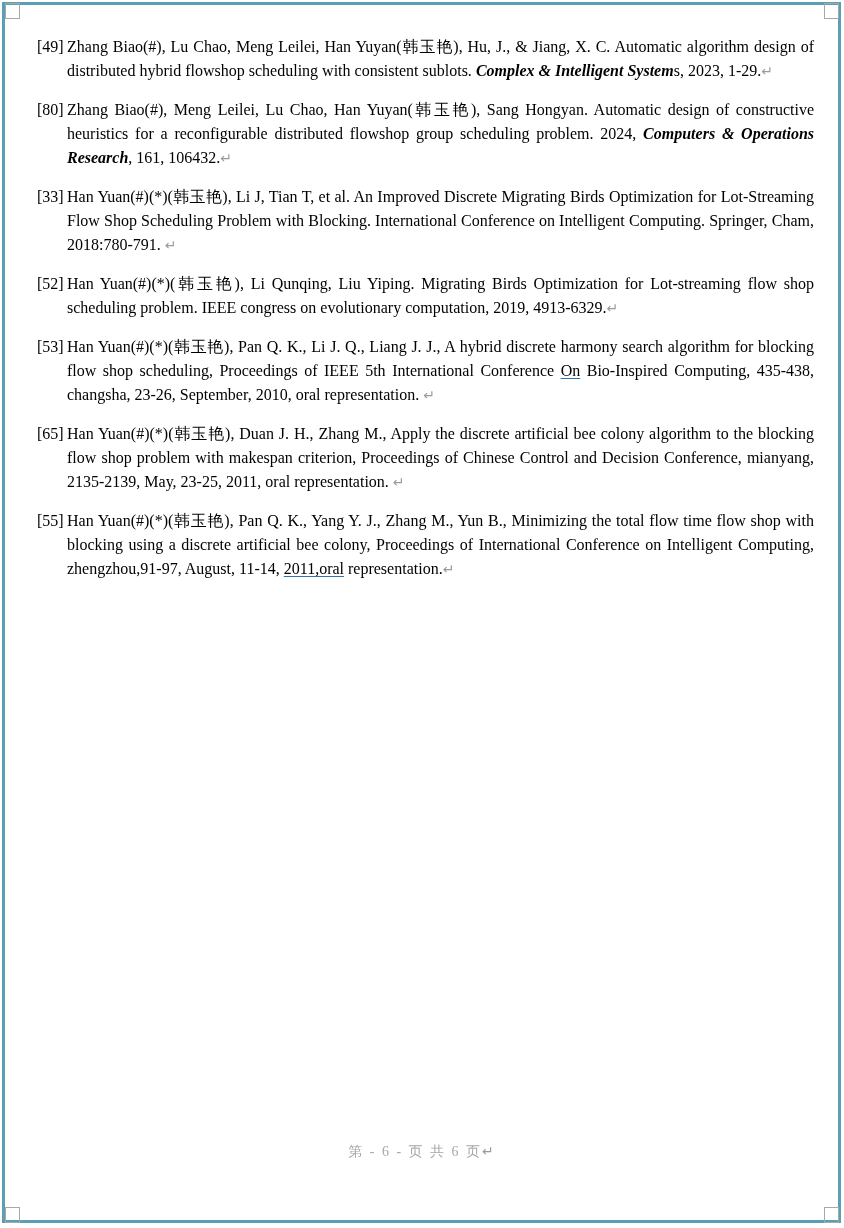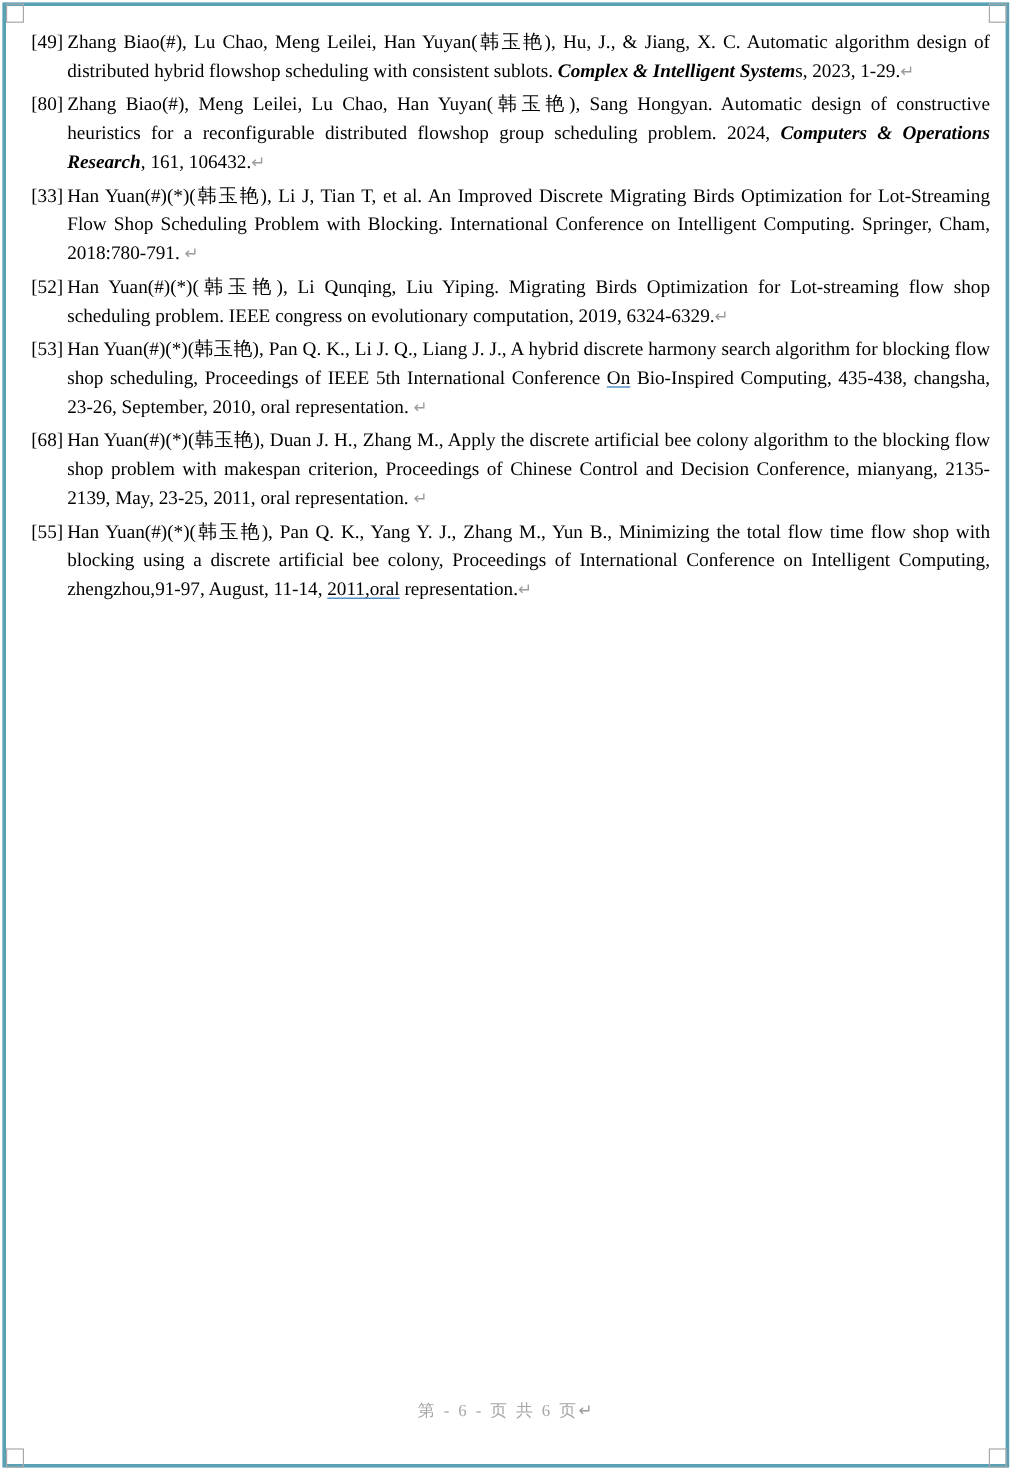--- a/index.html
+++ b/index.html
@@ -38,21 +38,21 @@
   .corner.bl { left: 5px;  bottom: 5px; }
   .corner.br { right: 5px; bottom: 5px; }
 
   .content {
     position: absolute;
     left: 22px;
     top: 20px;
     width: 807px;
   }
   p.ref {
-    margin: 4px;
+    margin: 15px;
     padding-left: 30px;
     text-indent: -30px;
     text-align: justify;
     font-size: 16px;
     line-height: 24px;
     color: #000000;
   }
   .ref-label {
     display: inline-block;
     width: 30px;
@@ -70,21 +70,21 @@
   }
   .pilcrow {
     color: #9b9b9b;
     font-family: "DejaVu Sans", sans-serif;
     font-size: 14px;
   }
   .footer {
     position: absolute;
     left: 0;
     right: 0;
-    top: 1164px;
+    top: 1139px;
     text-align: center;
     font-size: 14px;
     line-height: 24px;
     color: #a6a6a6;
     letter-spacing: 2px;
   }
 </style>
 </head>
 <body>
 
@@ -93,23 +93,23 @@
   <div class="border-frame"></div>
   <div class="corner tl"></div>
   <div class="corner tr"></div>
   <div class="corner bl"></div>
   <div class="corner br"></div>
 
   <div class="content" id="ref-list">
       <p class="ref"><span class="ref-label">[49]</span><span>Zhang Biao(#), Lu Chao, Meng Leilei, Han Yuyan(韩玉艳), Hu, J., &amp; Jiang, X. C. Automatic algorithm design of distributed hybrid flowshop scheduling with consistent sublots. </span><span class="bi">Complex &amp; Intelligent System</span><span>s, 2023, 1-29.</span><span class="pilcrow">↵</span></p>
       <p class="ref"><span class="ref-label">[80]</span><span>Zhang Biao(#), Meng Leilei, Lu Chao, Han Yuyan(韩玉艳), Sang Hongyan. Automatic design of constructive heuristics for a reconfigurable distributed flowshop group scheduling problem. 2024, </span><span class="bi">Computers &amp; Operations Research</span><span>, 161, 106432.</span><span class="pilcrow">↵</span></p>
       <p class="ref"><span class="ref-label">[33]</span><span>Han Yuan(#)(*)(韩玉艳), Li J, Tian T, et al. An Improved Discrete Migrating Birds Optimization for Lot-Streaming Flow Shop Scheduling Problem with Blocking. International Conference on Intelligent Computing. Springer, Cham, 2018:780-791. </span><span class="pilcrow">↵</span></p>
-      <p class="ref"><span class="ref-label">[52]</span><span>Han Yuan(#)(*)(韩玉艳), Li Qunqing, Liu Yiping. Migrating Birds Optimization for Lot-streaming flow shop scheduling problem. IEEE congress on evolutionary computation, 2019, 6324-6329.</span><span class="pilcrow">↵</span></p>
+      <p class="ref"><span class="ref-label">[52]</span><span>Han Yuan(#)(*)(韩玉艳), Li Qunqing, Liu Yiping. Migrating Birds Optimization for Lot-streaming flow shop scheduling problem. IEEE congress on evolutionary computation, 2019, 4913-6329.</span><span class="pilcrow">↵</span></p>
       <p class="ref"><span class="ref-label">[53]</span><span>Han Yuan(#)(*)(韩玉艳), Pan Q. K., Li J. Q., Liang J. J., A hybrid discrete harmony search algorithm for blocking flow shop scheduling, Proceedings of IEEE 5th International Conference </span><span class="u">On</span><span> Bio-Inspired Computing, 435-438, changsha, 23-26, September, 2010, oral representation. </span><span class="pilcrow">↵</span></p>
-      <p class="ref"><span class="ref-label">[68]</span><span>Han Yuan(#)(*)(韩玉艳), Duan J. H., Zhang M., Apply the discrete artificial bee colony algorithm to the blocking flow shop problem with makespan criterion, Proceedings of Chinese Control and Decision Conference, mianyang, 2135-2139, May, 23-25, 2011, oral representation. </span><span class="pilcrow">↵</span></p>
+      <p class="ref"><span class="ref-label">[65]</span><span>Han Yuan(#)(*)(韩玉艳), Duan J. H., Zhang M., Apply the discrete artificial bee colony algorithm to the blocking flow shop problem with makespan criterion, Proceedings of Chinese Control and Decision Conference, mianyang, 2135-2139, May, 23-25, 2011, oral representation. </span><span class="pilcrow">↵</span></p>
       <p class="ref"><span class="ref-label">[55]</span><span>Han Yuan(#)(*)(韩玉艳), Pan Q. K., Yang Y. J., Zhang M., Yun B., Minimizing the total flow time flow shop with blocking using a discrete artificial bee colony, Proceedings of International Conference on Intelligent Computing, zhengzhou,91-97, August, 11-14, </span><span class="u">2011,oral</span><span> representation.</span><span class="pilcrow">↵</span></p>
     </div>
 
   <div class="footer">
     <span>第 - 6 - 页 共 6 页</span><span class="pilcrow">↵</span>
   </div>
 
 </div>
 
 </body></html>

